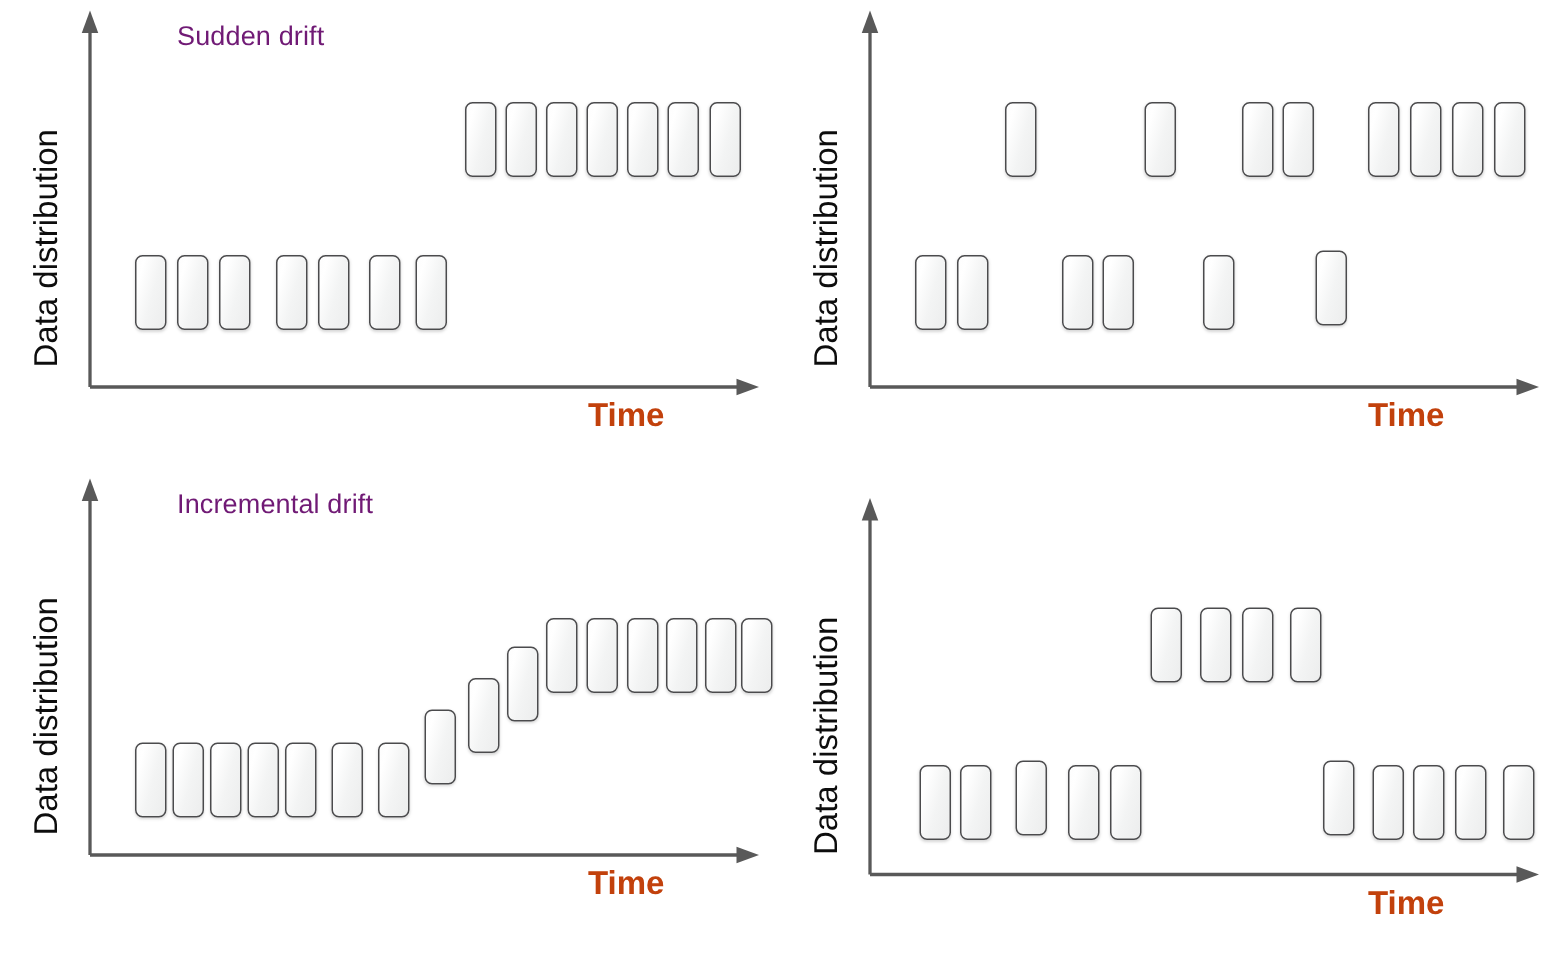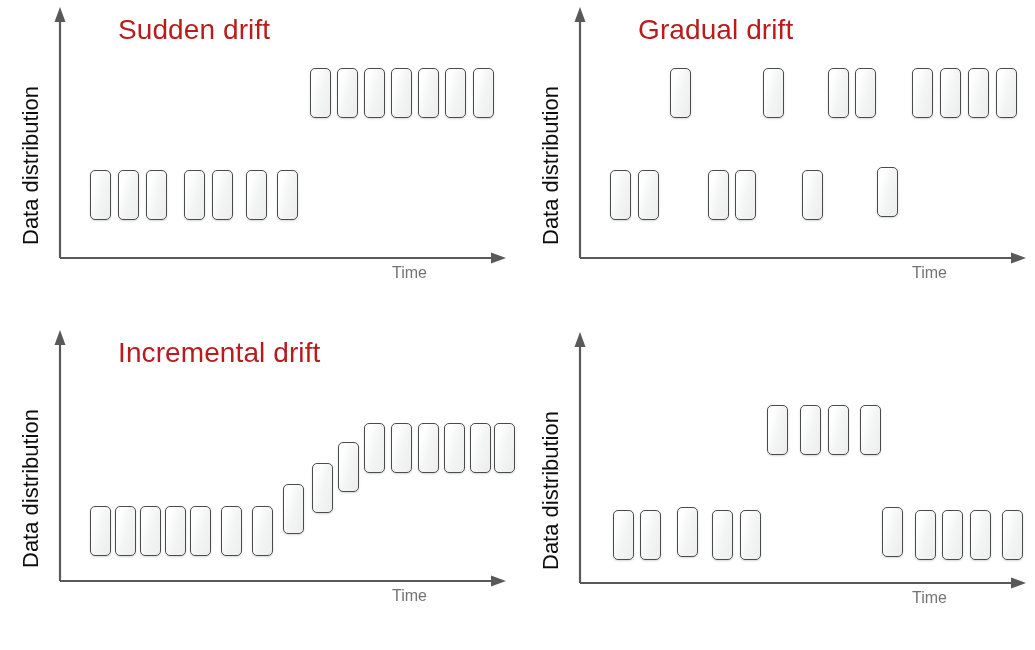--- a/index.html
+++ b/index.html
@@ -19,58 +19,58 @@
     height: 650px;
     background: #ffffff;
   }
   .panel {
     position: absolute;
     width: 515px;
     height: 325px;
   }
   .panel-tl { left: 0;   top: 0; }
   .panel-tr { left: 520px; top: 0; }
-  .panel-bl { left: 0;   top: 323px; text-align: center; }
+  .panel-bl { left: 0;   top: 312px; text-align: center; }
   .panel-br { left: 520px; top: 325px; }
 
   .axes {
     position: absolute;
     left: 0; top: 0;
     width: 515px;
     height: 325px;
   }
   .title {
     position: absolute;
     font-family: "Liberation Sans", sans-serif;
-    font-size: 28px;
+    font-size: 18px;
     font-weight: 400;
-    color: #b91c1c;
+    color: #701a75;
     letter-spacing: 0.1px;
     white-space: nowrap;
     left: 118px;
     top: 14px;
   }
   .ylabel {
     position: absolute;
     font-family: "Liberation Sans", sans-serif;
     font-size: 22px;
     font-weight: 400;
     color: #0d0d0d;
     white-space: nowrap;
     transform-origin: 0 0;
     transform: rotate(-90deg);
     left: 18px;
     top: 245px;
   }
   .xlabel {
     position: absolute;
     font-family: "Liberation Sans", sans-serif;
-    font-size: 16px;
-    font-weight: 400;
-    color: #737373;
+    font-size: 22px;
+    font-weight: 700;
+    color: #c2410c;
     white-space: nowrap;
     left: 392px;
     top: 264px;
   }
   .bars {
     position: absolute;
     left: 0; top: 0;
     width: 515px;
     height: 325px;
   }
@@ -114,21 +114,20 @@
         <div class="bar" style="left: 473px; top: 68px; width: 21px; height: 50px;"></div>
       </div>
     </div>
     <div class="panel panel-tr">
       <svg class="axes" viewBox="0 0 515 325" width="515" height="325">
         <line x1="60" y1="20" x2="60" y2="258" stroke="#595959" stroke-width="2.2"></line>
         <polygon points="60,7 54.5,22 65.5,22" fill="#595959"></polygon>
         <line x1="60" y1="258" x2="492" y2="258" stroke="#595959" stroke-width="2.2"></line>
         <polygon points="506,258 491,252.5 491,263.5" fill="#595959"></polygon>
       </svg>
-      <div class="title">Gradual drift</div>
       <div class="ylabel">Data distribution</div>
       <div class="xlabel">Time</div>
       <div class="bars">
         <div class="bar" style="left: 90px; top: 170px; width: 21px; height: 50px;"></div>
         <div class="bar" style="left: 118px; top: 170px; width: 21px; height: 50px;"></div>
         <div class="bar" style="left: 150px; top: 68px; width: 21px; height: 50px;"></div>
         <div class="bar" style="left: 188px; top: 170px; width: 21px; height: 50px;"></div>
         <div class="bar" style="left: 215px; top: 170px; width: 21px; height: 50px;"></div>
         <div class="bar" style="left: 243px; top: 68px; width: 21px; height: 50px;"></div>
         <div class="bar" style="left: 282px; top: 170px; width: 21px; height: 50px;"></div>

